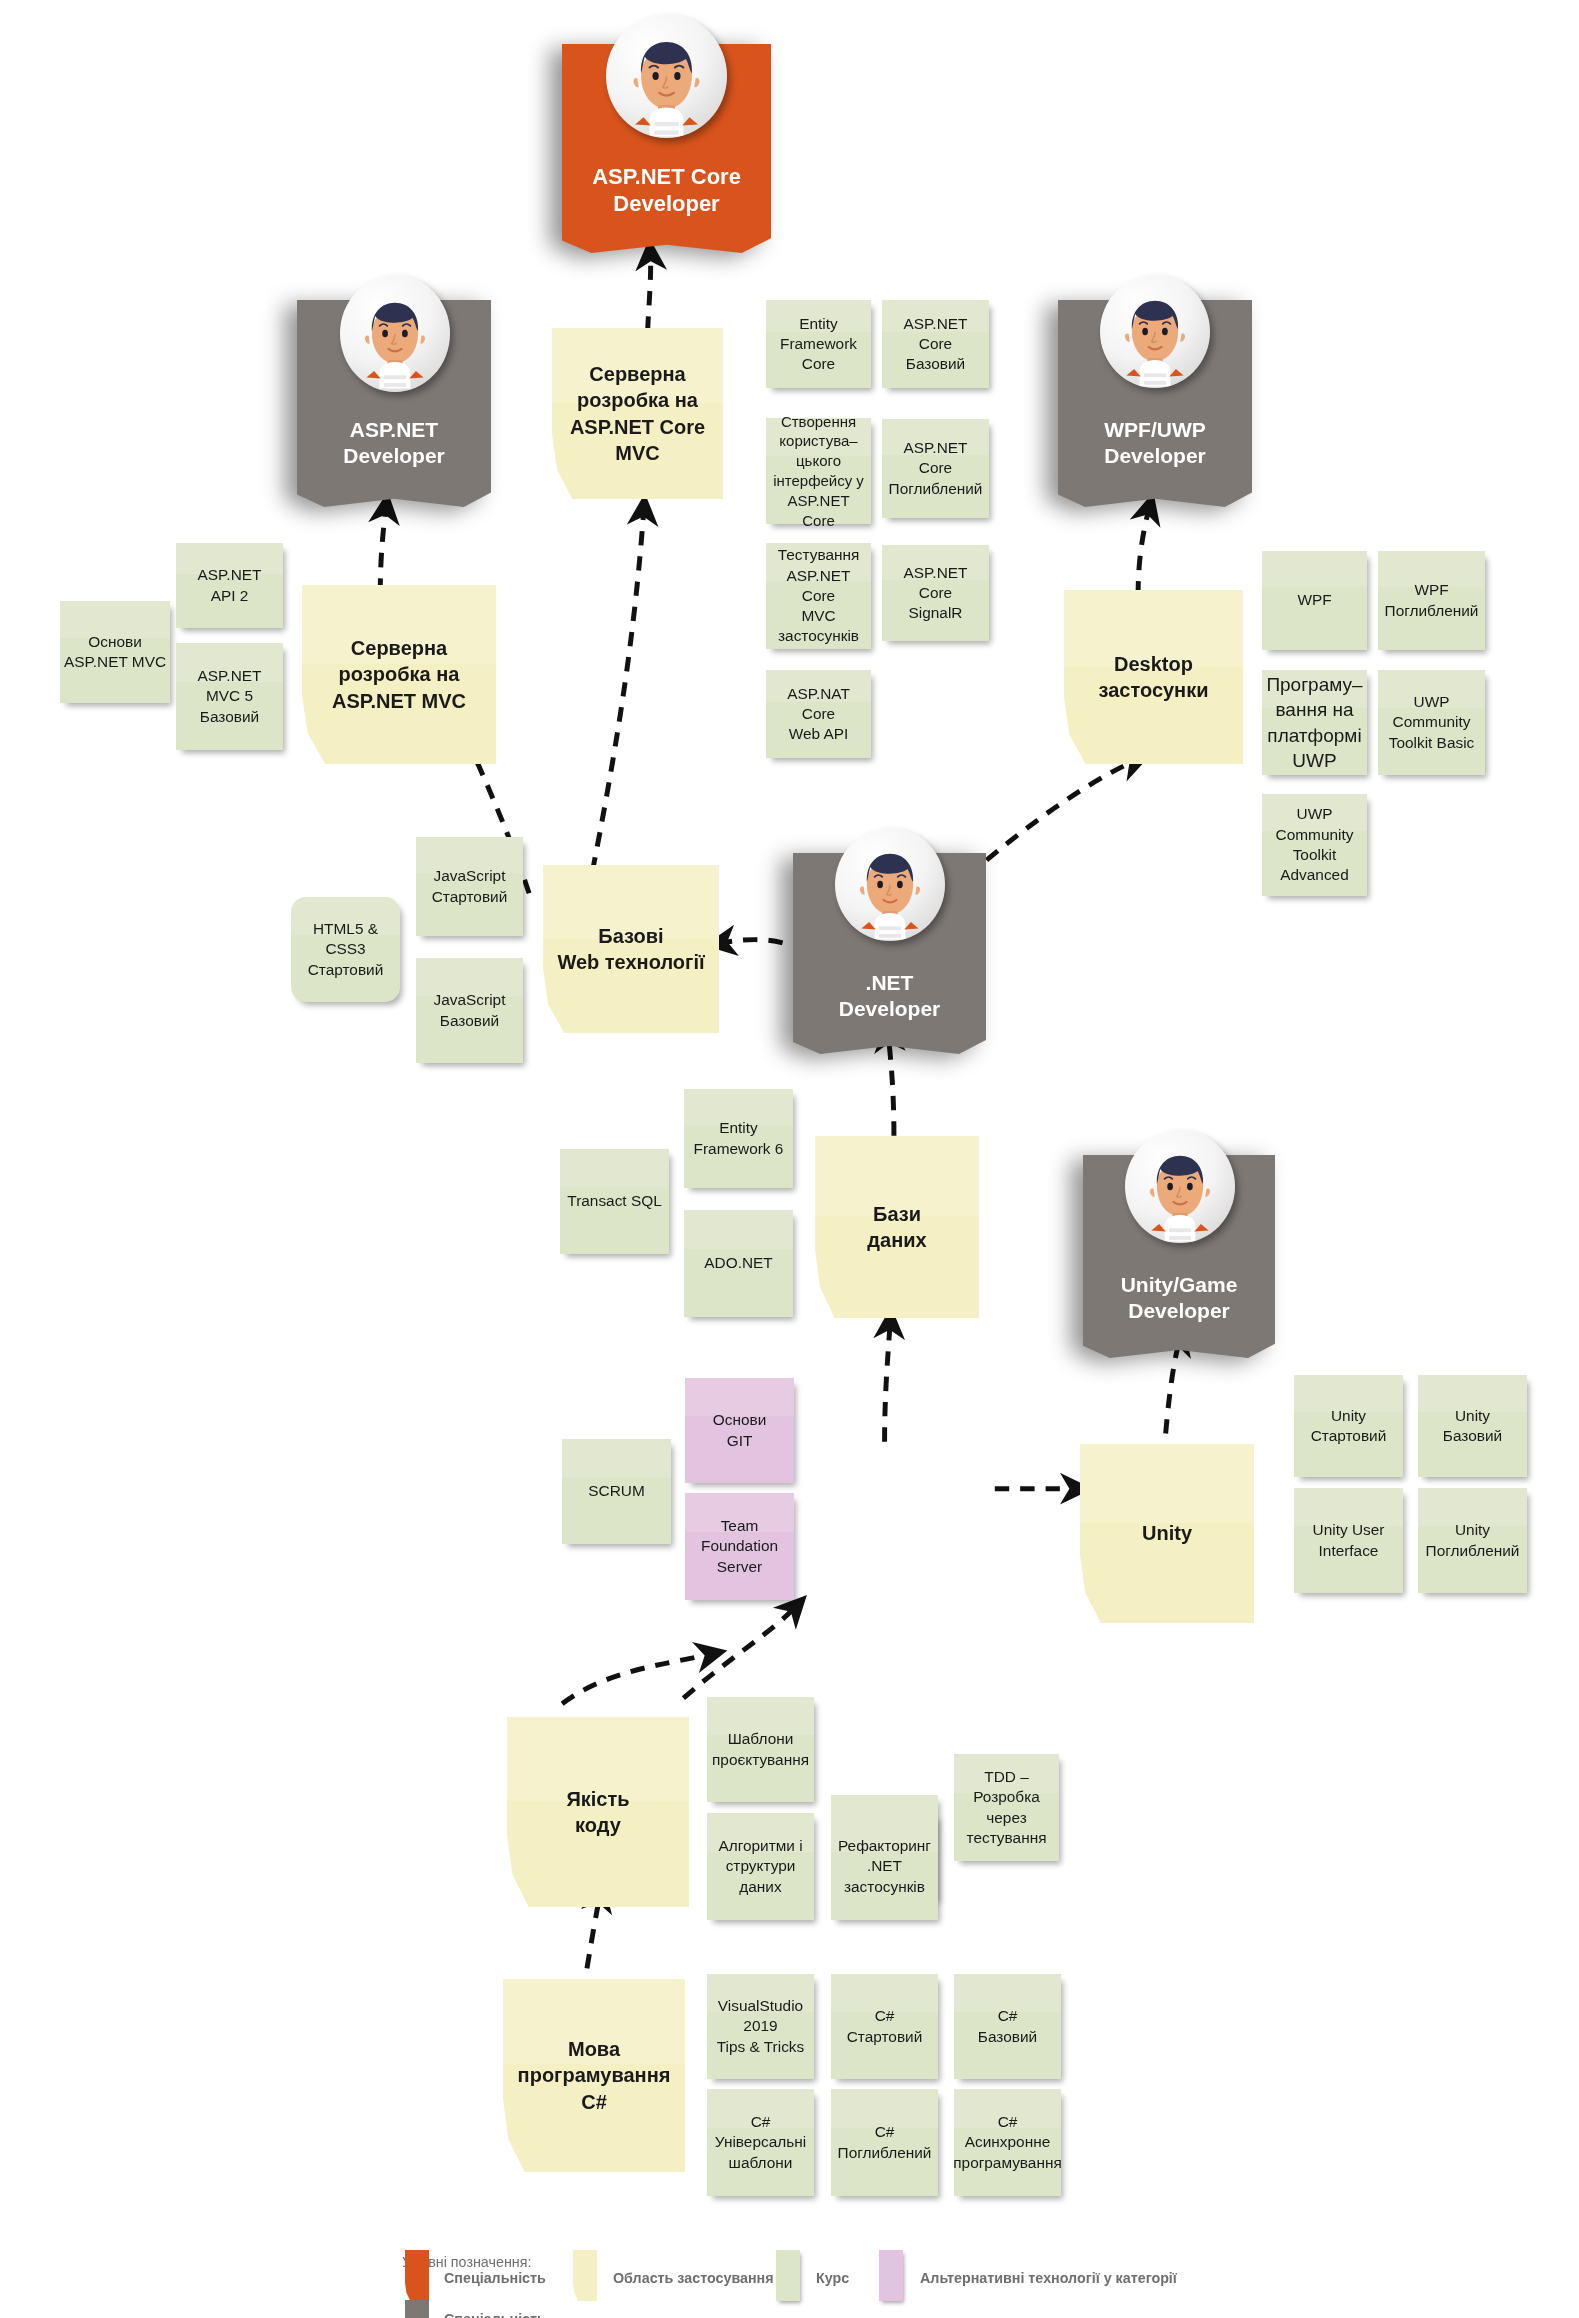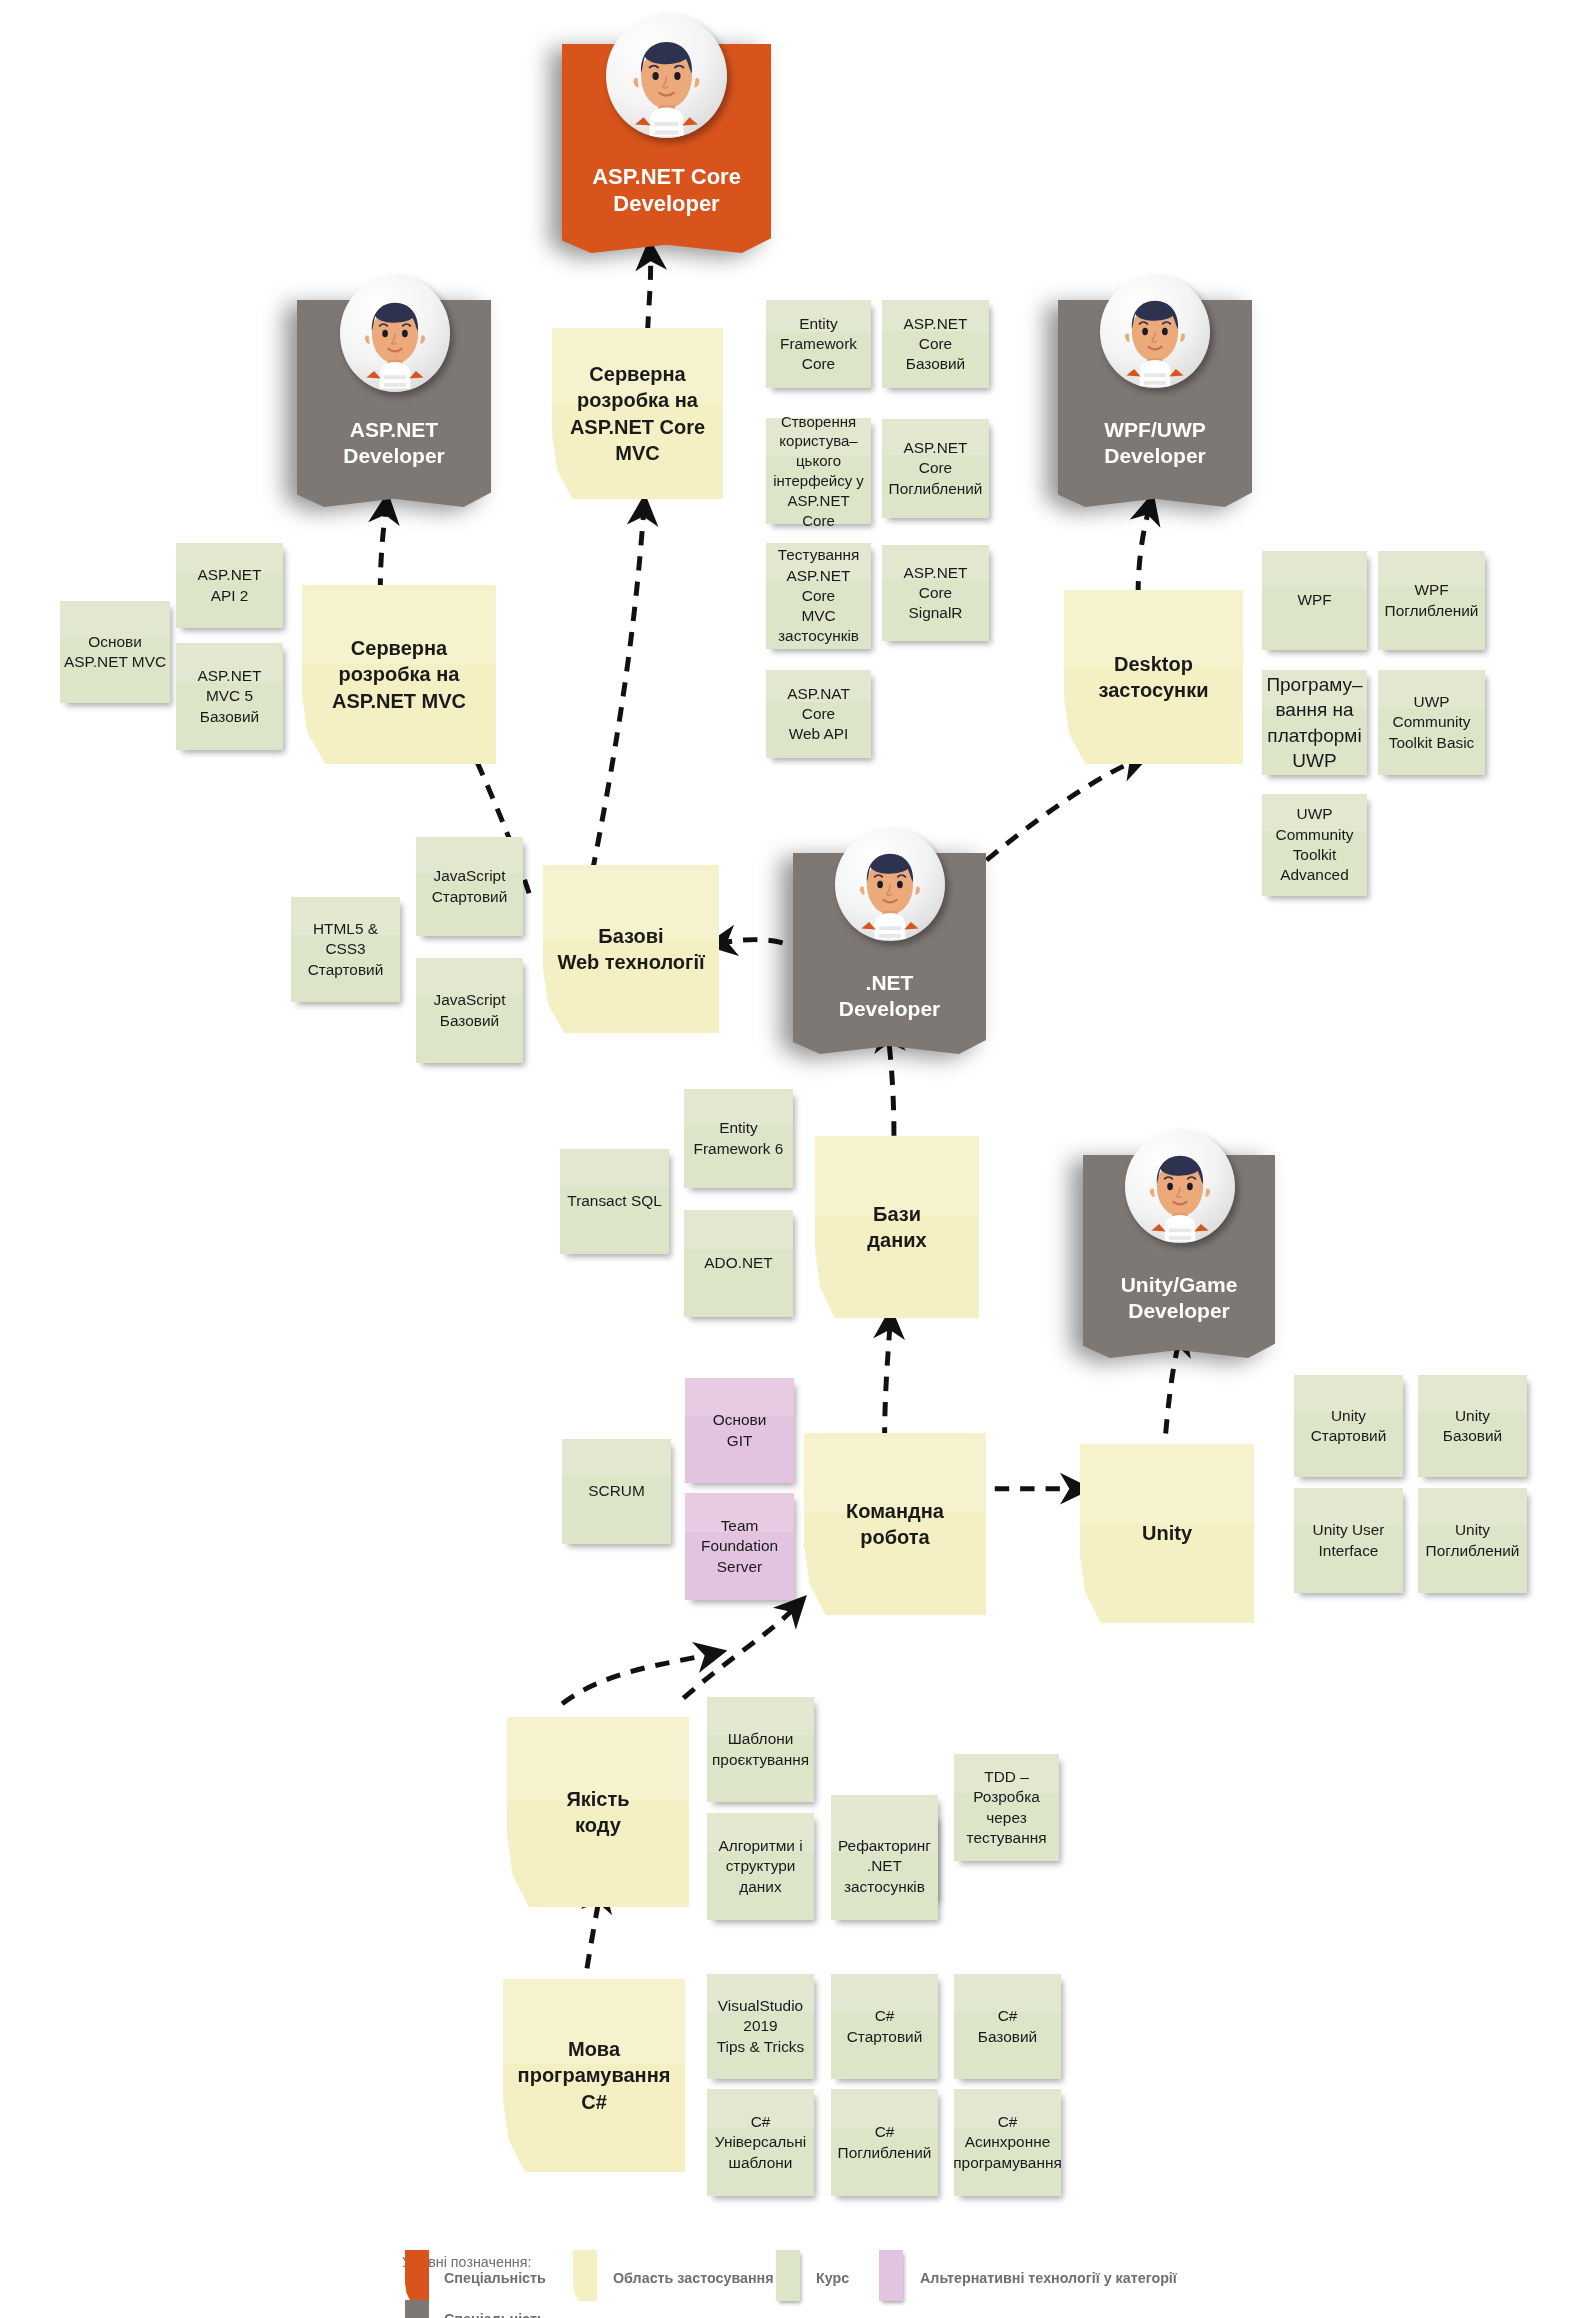--- a/index.html
+++ b/index.html
@@ -322,24 +322,20 @@
   <div class="note area" style="left:543px; top:865px; width:176px; height:168px;">
     <span class="txt">Базові
 Web технології</span>
   </div>
 
   <div class="note area" style="left:815px; top:1136px; width:164px; height:182px;">
     <span class="txt">Бази
 даних</span>
   </div>
 
-  <div class="note area" style="left:804px; top:1433px; width:182px; height:182px;">
-    <span class="txt">Командна
-робота</span>
-  </div>
 
   <div class="note area" style="left:1080px; top:1444px; width:174px; height:179px;">
     <span class="txt">Unity</span>
   </div>
 
   <div class="note area" style="left:507px; top:1717px; width:182px; height:190px;">
     <span class="txt">Якість
 коду</span>
   </div>
 
@@ -416,21 +412,21 @@
 Community
 Toolkit Basic</span>
   </div>
   <div class="note course" style="left:1262px; top:794px; width:105px; height:102px; font-size:15.4px;">
     <span class="txt">UWP
 Community
 Toolkit
 Advanced</span>
   </div>
 
-  <div class="note course" style="left:291px; top:897px; width:109px; height:105px; font-size:15.4px;">
+  <div class="note course" style="left:291px; top:897px; width:109px; height:105px; font-size:15.4px;border-radius:15px;">
     <span class="txt">HTML5 &amp; CSS3
 Стартовий</span>
   </div>
   <div class="note course" style="left:416px; top:837px; width:107px; height:99px; font-size:15.4px;">
     <span class="txt">JavaScript
 Стартовий</span>
   </div>
   <div class="note course" style="left:416px; top:958px; width:107px; height:105px; font-size:15.4px;">
     <span class="txt">JavaScript
 Базовий</span>

